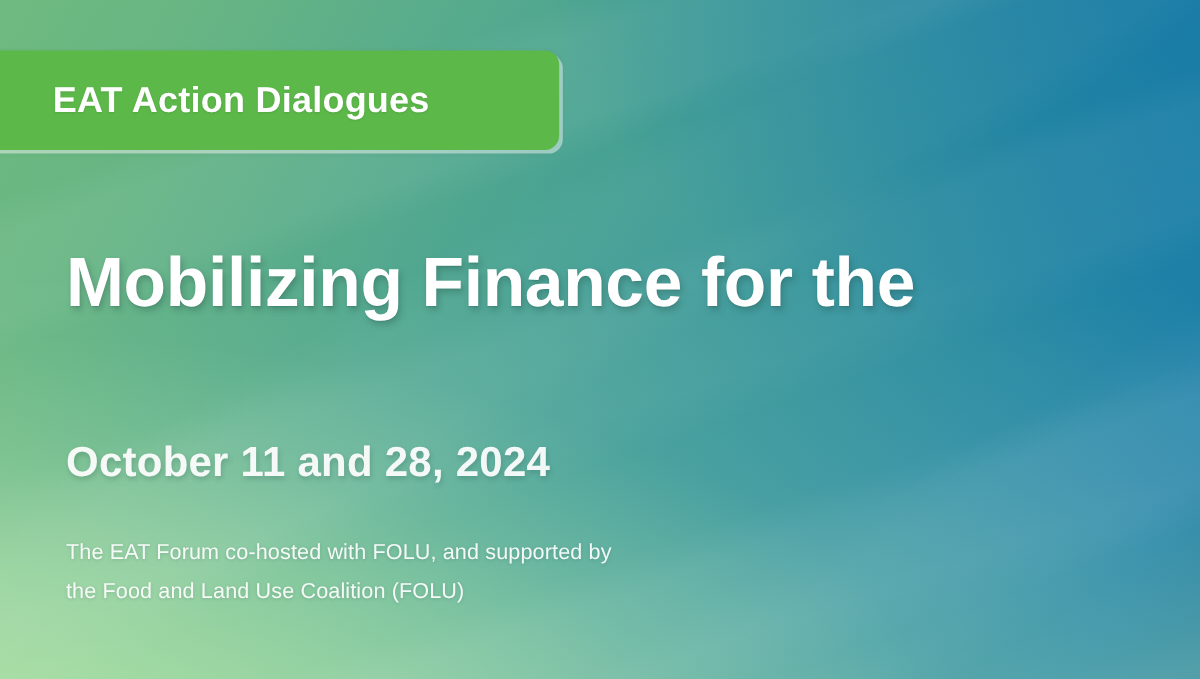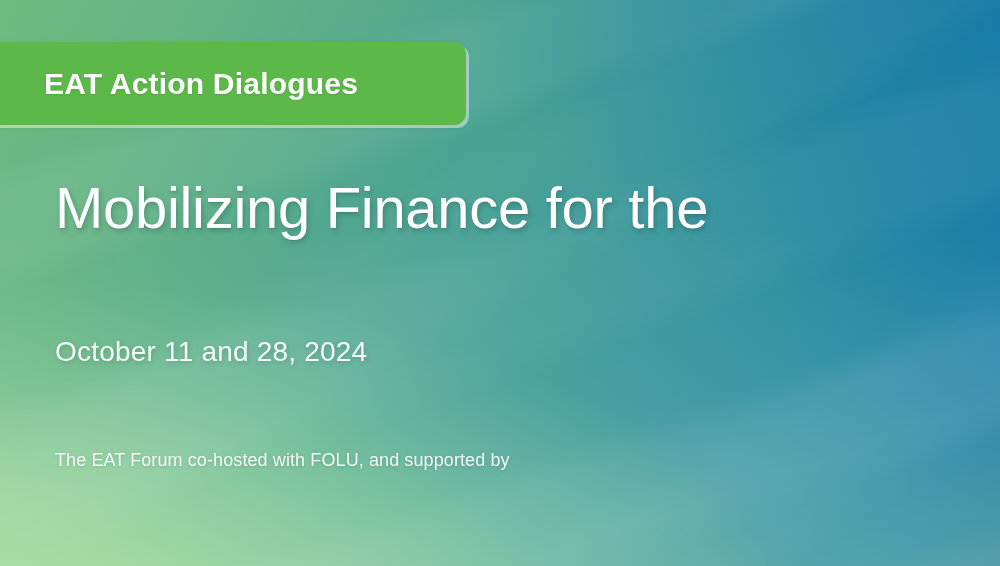--- a/index.html
+++ b/index.html
@@ -147,37 +147,38 @@
   
   .headline {
     position: absolute;
     left: 55px;
     top: 172px;
     width: 900px;
   }
   .headline-line {
     color: #ffffff;
     font-size: 58px;
-    font-weight: normal;
+    font-weight: bold;
     line-height: 1.24;
     letter-spacing: -0.3px;
     white-space: nowrap;
     text-shadow:
       2px 3px 5px rgba(30,70,60,0.28),
       0 1px 1px rgba(30,70,60,0.18);
+    margin-top: 28px;
   }
 
   
   .event-date {
     position: absolute;
     left: 55px;
-    top: 336px;
+    top: 366px;
     color: rgba(255,255,255,0.93);
-    font-size: 28px;
-    font-weight: normal;
+    font-size: 35px;
+    font-weight: bold;
     letter-spacing: 0.2px;
     white-space: nowrap;
     text-shadow: 1px 2px 4px rgba(30,70,60,0.22);
   }
 
   
   .caption {
     position: absolute;
     left: 55px;
     top: 444px;
@@ -207,15 +208,16 @@
   </div>
 
   <div class="headline">
     <div class="headline-line">Mobilizing Finance for the</div>
   </div>
 
   <div class="event-date">October 11 and 28, 2024</div>
 
   <div class="caption">
     <div class="caption-line">The EAT Forum co-hosted with FOLU, and supported by</div>
+    <div class="caption-line">the Food and Land Use Coalition (FOLU)</div>
   </div>
 
 </div>
 
 </body></html>

